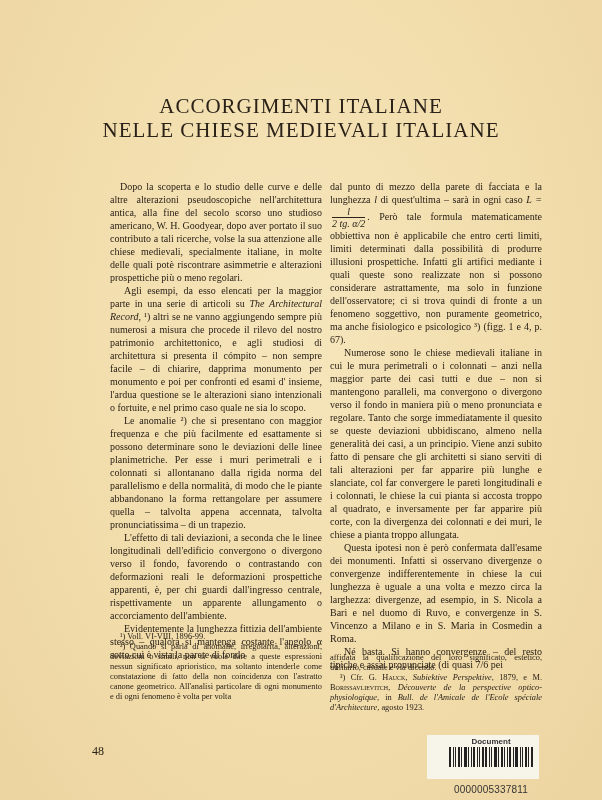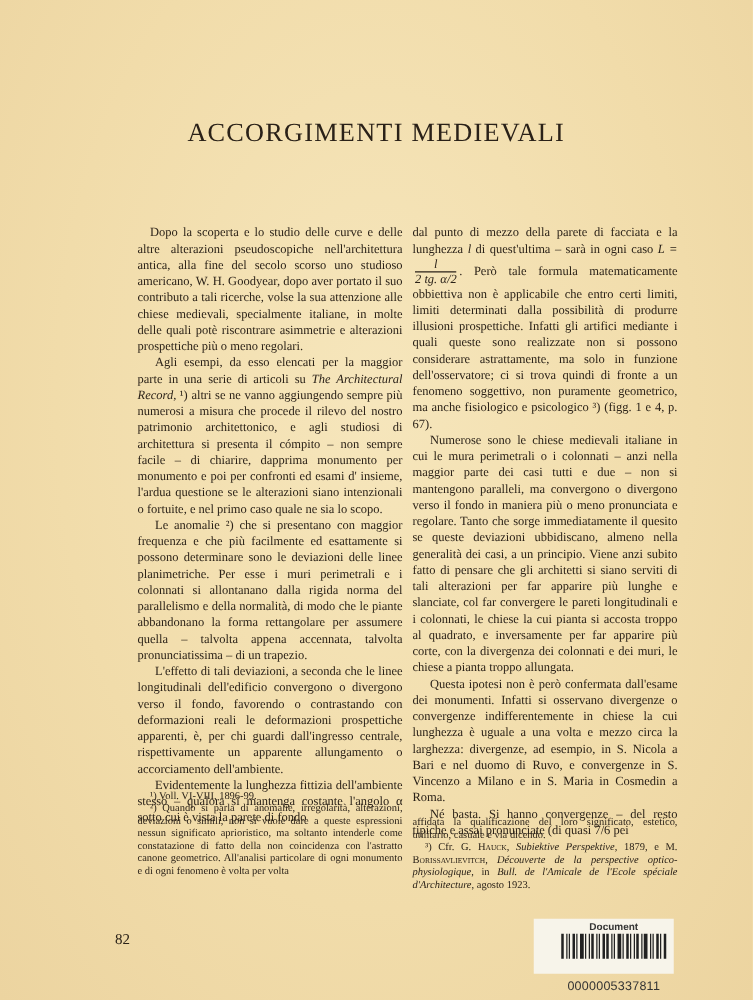--- a/index.html
+++ b/index.html
@@ -52,21 +52,22 @@
   .barcode-label .bars span { display: block; background: #222; }
   .barcode-label .code { font-size: 10px; color: #333; margin-top: 17px; letter-spacing: 0.2px; text-align: center; }
   .it { font-style: italic; }
   .sc { font-variant: small-caps; }
 </style>
 </head>
 <body>
 
 <div class="page">
 
-  <div class="title title1">ACCORGIMENTI MEDIEVALI</div>
+  <div class="title title1">ACCORGIMENTI ITALIANE</div>
+  <div class="title title2">NELLE CHIESE MEDIEVALI ITALIANE</div>
 
   <div class="col left">
     <p class="first">Dopo la scoperta e lo studio delle curve e delle altre alterazioni pseudoscopiche nell'architettura antica, alla fine del secolo scorso uno studioso americano, W. H. Goodyear, dopo aver portato il suo contributo a tali ricerche, volse la sua attenzione alle chiese medievali, specialmente italiane, in molte delle quali potè riscontrare asimmetrie e alterazioni prospettiche più o meno regolari.</p>
     <p><span>Agli esempi, da esso elencati per la maggior parte in una serie di articoli su </span><span class="it">The Architectural Record</span><span>, ¹) altri se ne vanno aggiungendo sempre più numerosi a misura che procede il rilevo del nostro patrimonio architettonico, e agli studiosi di architettura si presenta il cómpito – non sempre facile – di chiarire, dapprima monumento per monumento e poi per confronti ed esami d' insieme, l'ardua questione se le alterazioni siano intenzionali o fortuite, e nel primo caso quale ne sia lo scopo.</span></p>
     <p>Le anomalie ²) che si presentano con maggior frequenza e che più facilmente ed esattamente si possono determinare sono le deviazioni delle linee planimetriche. Per esse i muri perimetrali e i colonnati si allontanano dalla rigida norma del parallelismo e della normalità, di modo che le piante abbandonano la forma rettangolare per assumere quella – talvolta appena accennata, talvolta pronunciatissima – di un trapezio.</p>
     <p>L'effetto di tali deviazioni, a seconda che le linee longitudinali dell'edificio convergono o divergono verso il fondo, favorendo o contrastando con deformazioni reali le deformazioni prospettiche apparenti, è, per chi guardi dall'ingresso centrale, rispettivamente un apparente allungamento o accorciamento dell'ambiente.</p>
     <p>Evidentemente la lunghezza fittizia dell'ambiente stesso – qualora si mantenga costante l'angolo α sotto cui è vista la parete di fondo</p>
   </div>
 
   <div class="col right">
@@ -79,21 +80,21 @@
   <div class="notes left">
     <p>¹) Voll. VI-VIII, 1896-99.</p>
     <p>²) Quando si parla di anomalie, irregolarità, alterazioni, deviazioni o simili, non si vuole dare a queste espressioni nessun significato aprioristico, ma soltanto intenderle come constatazione di fatto della non coincidenza con l'astratto canone geometrico. All'analisi particolare di ogni monumento e di ogni fenomeno è volta per volta</p>
   </div>
 
   <div class="notes right">
     <p class="cont">affidata la qualificazione del loro significato, estetico, utilitario, casuale e via dicendo.</p>
     <p><span>³) Cfr. G. </span><span class="sc">Hauck</span><span>, </span><span class="it">Subiektive Perspektive</span><span>, 1879, e M. </span><span class="sc">Borissavlievitch</span><span>, </span><span class="it">Découverte de la perspective optico-physiologique</span><span>, in </span><span class="it">Bull. de l'Amicale de l'Ecole spéciale d'Architecture</span><span>, agosto 1923.</span></p>
   </div>
 
-  <div class="pagenum">82</div>
+  <div class="pagenum">48</div>
 
   <div class="barcode-label">
     <div class="cap">Document</div>
     <div class="bars" id="bars">
         <span style="width: 2px;"></span>
         <span style="width: 1px;"></span>
         <span style="width: 1px;"></span>
         <span style="width: 2px;"></span>
         <span style="width: 1px;"></span>
         <span style="width: 3px;"></span>

